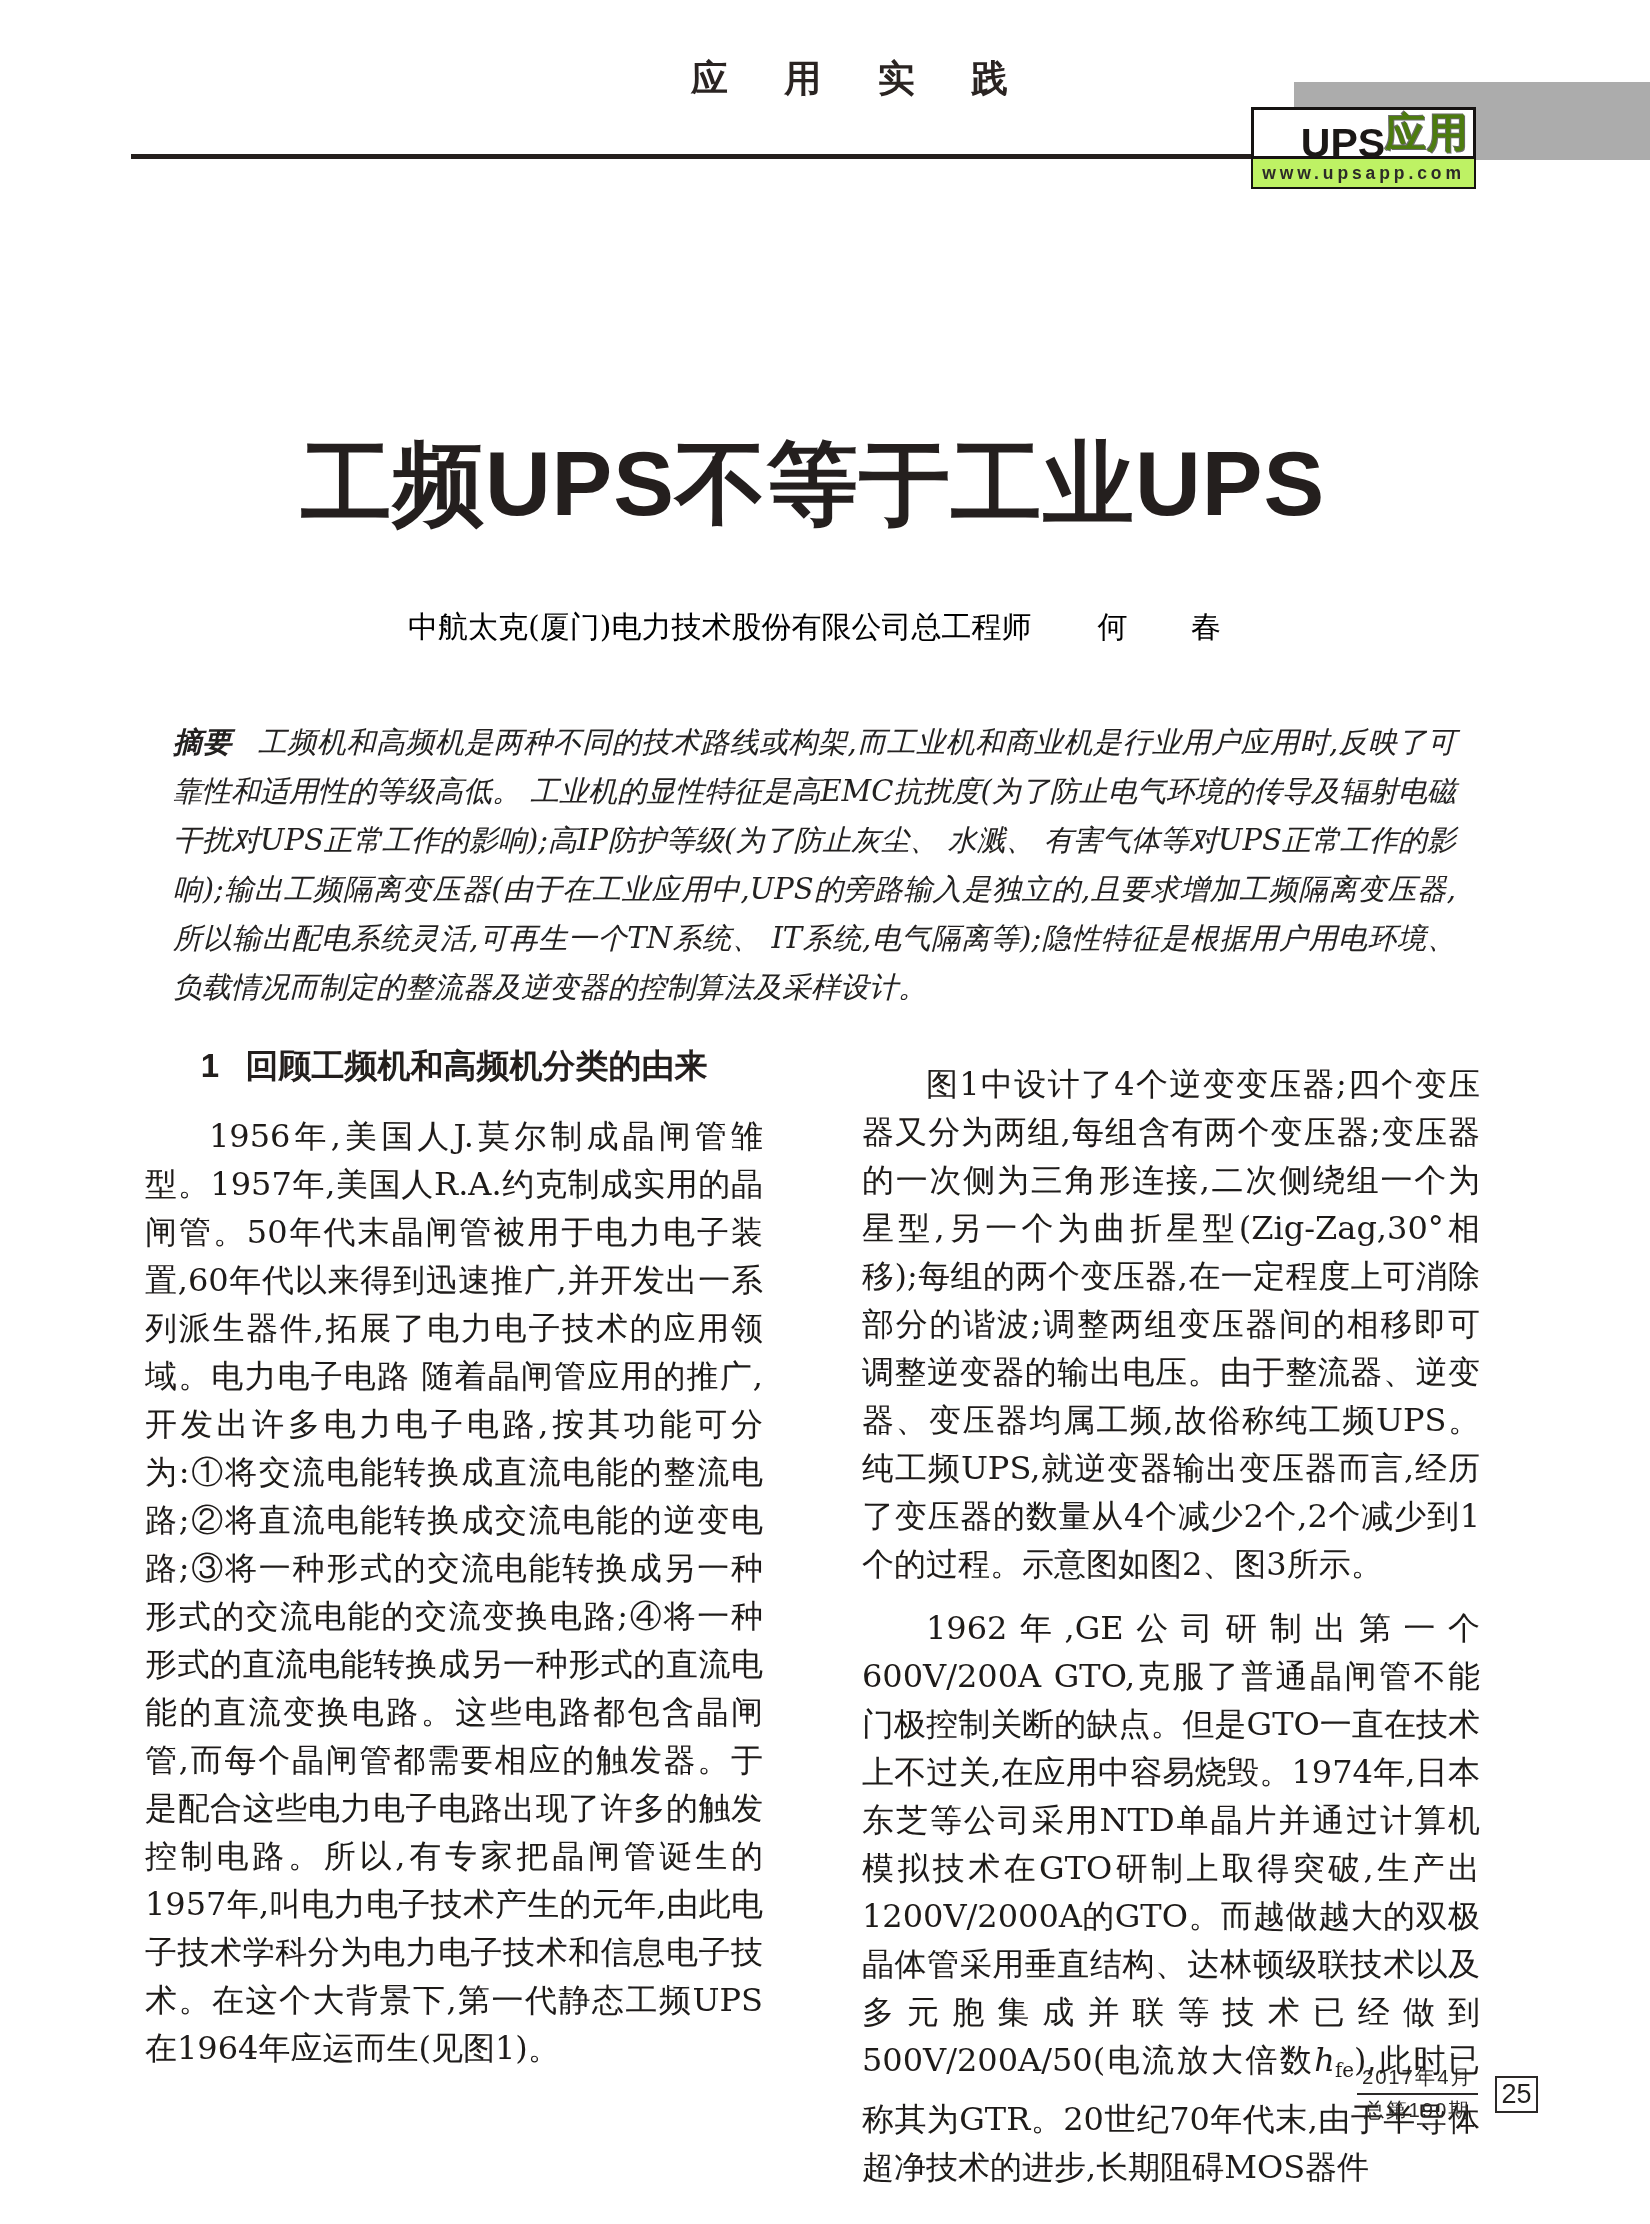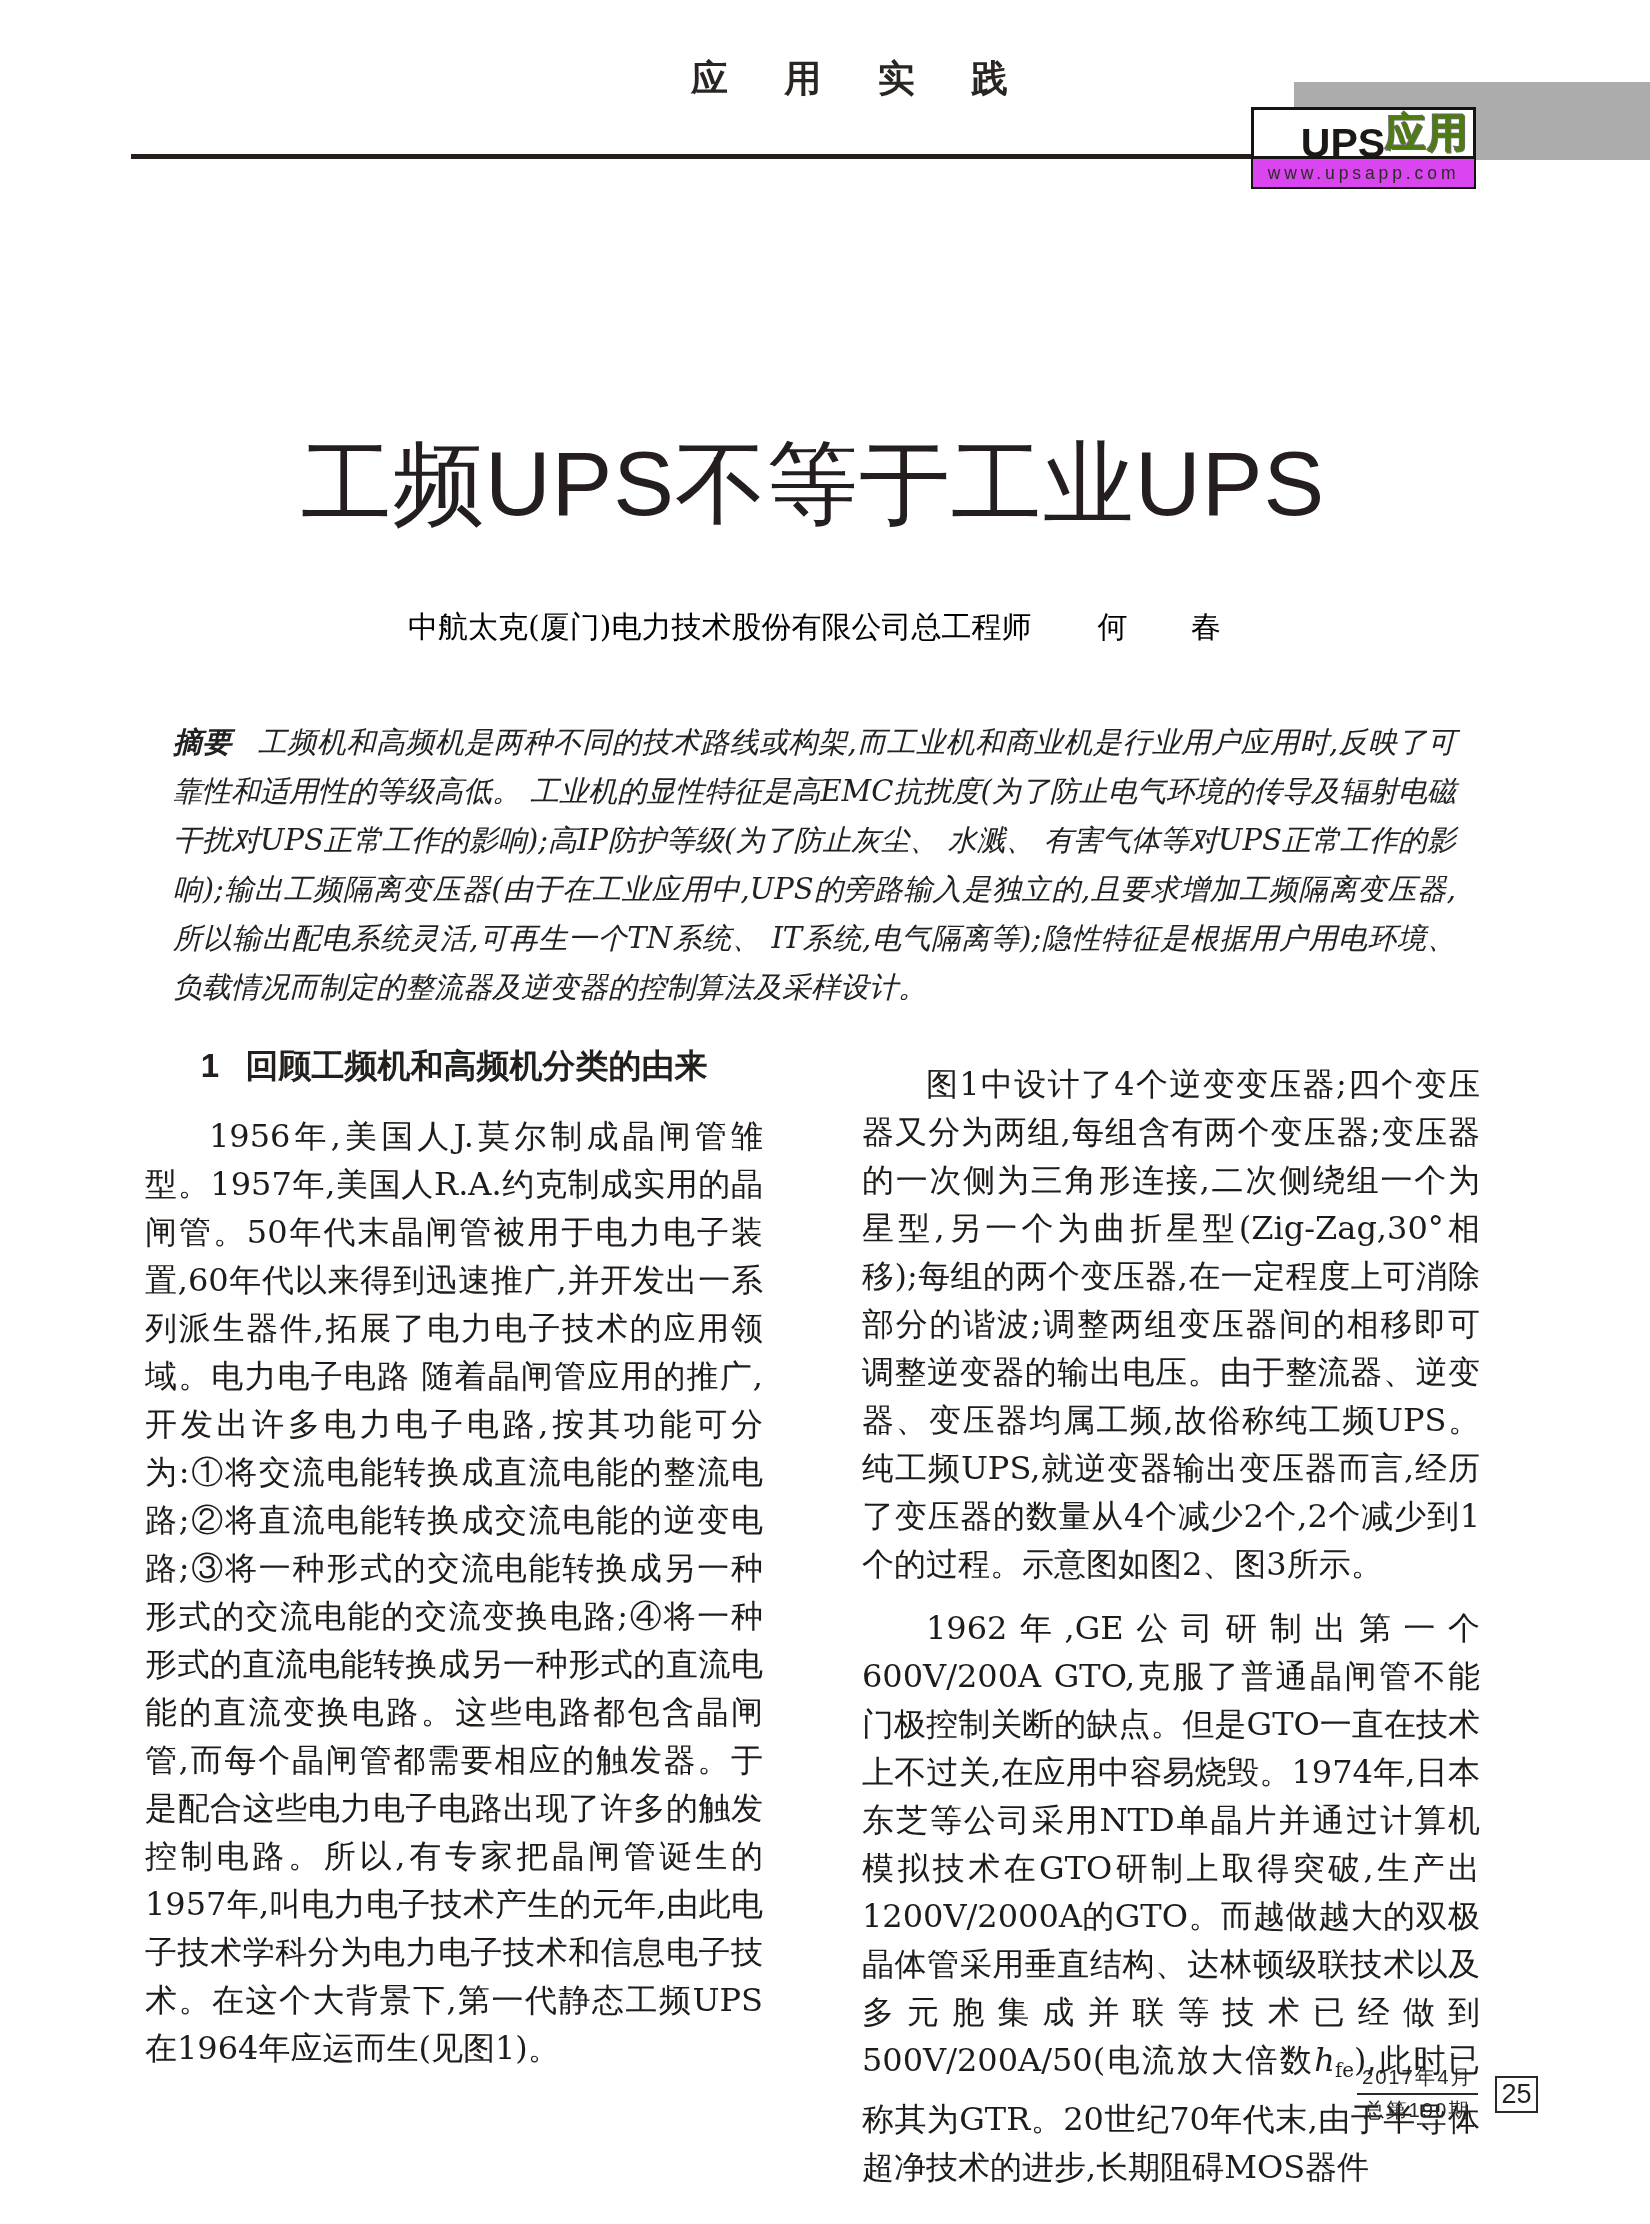--- a/index.html
+++ b/index.html
@@ -43,32 +43,32 @@
   }
   .logo-ups { color:#1b1816; letter-spacing:0px;margin-top:21px; }
   .logo-app {
     color:#4d7c0f;
     text-shadow:-1px -1px 0 #6b6b6b, 1px 1px 0 #6b6b6b;
     letter-spacing:1px;
   }
   .www-strip {
     position:absolute; left:1251px; top:157px;
     width:225px; height:32px; box-sizing:border-box;
-    background:#d946ef; border:2.9px solid #161312;
+    background:#bef264; border:2.9px solid #161312;
     display:flex; align-items:center; justify-content:center;
     font-family:"Liberation Sans","DejaVu Sans",sans-serif;
-    font-size:17.5px; letter-spacing:3.9px; color:#2c2a28;
+    font-size:17.5px; letter-spacing:3.9px; color:#2c2a28;font-weight:bold;
   }
 
   
   .article-title {
     position:absolute; top:423px; left:131px; width:1364px;
     text-align:center;
     font-family:"Liberation Sans","DejaVu Sans",sans-serif;
-    font-weight:400; font-size:91px; letter-spacing:1px;
+    font-weight:700; font-size:91px; letter-spacing:1px;
     color:#241f1e; white-space:nowrap;
   }
   .byline {
     position:absolute; top:607px; left:146px; width:1364px;
     text-align:center; font-size:30px; color:#000000;
     font-family:"DejaVu Serif","Liberation Serif",serif;
   }
   .byline .author-name { margin-left:2.2em; letter-spacing:0.9em; }
 
   

